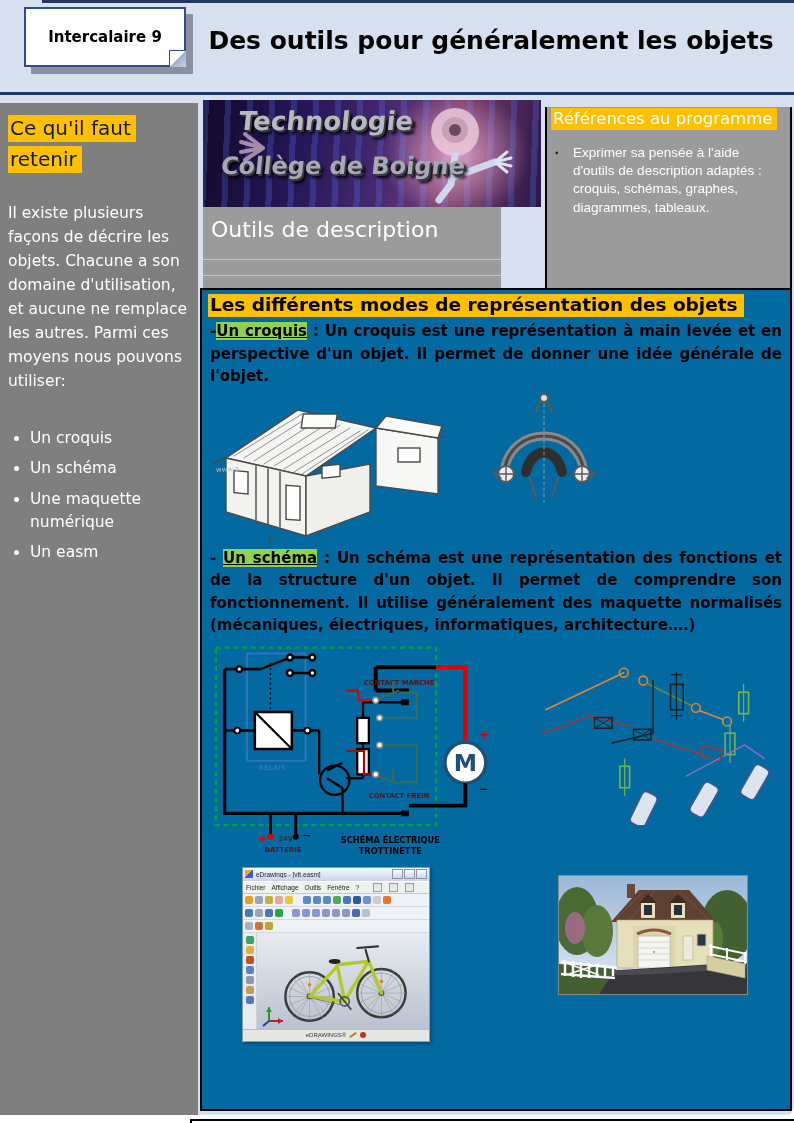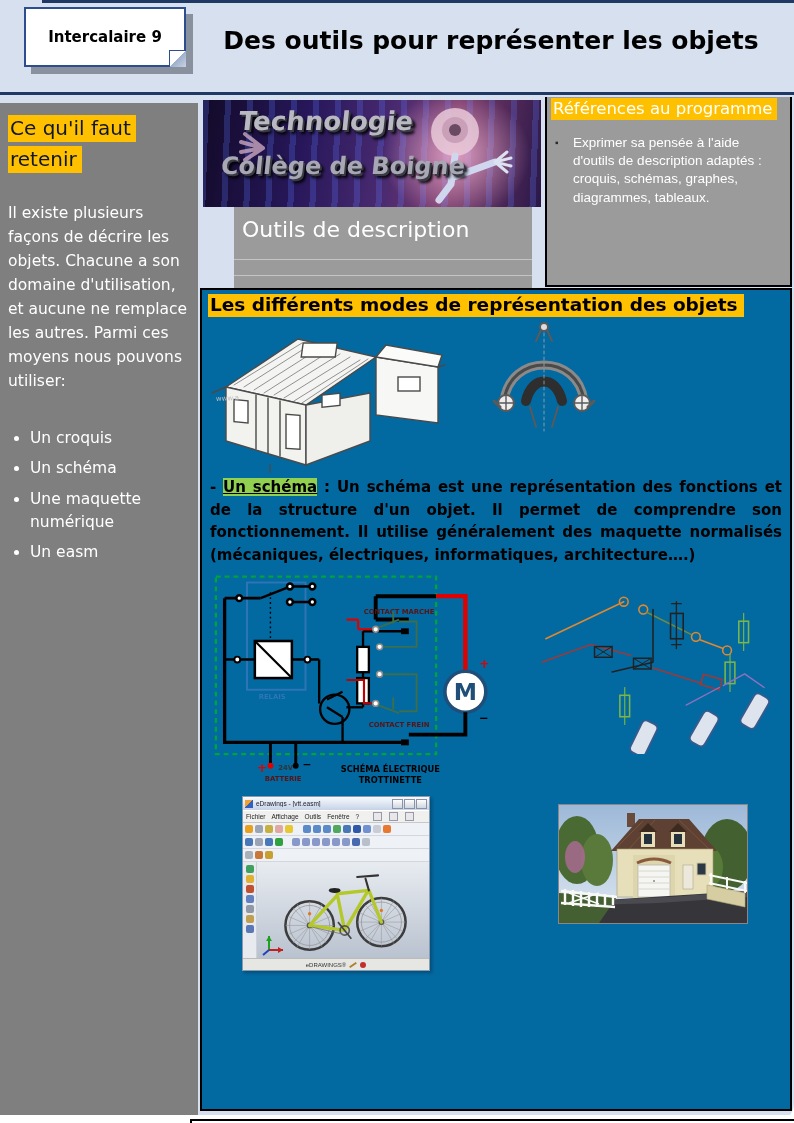--- a/index.html
+++ b/index.html
@@ -19,25 +19,25 @@
   .sb-para{margin-top:26px;font-size:15.5px;line-height:1.55;}
   .sb-list{margin:34px 0 0 6px;padding-left:16px;font-size:15.5px;line-height:1.5;}
   .sb-list li{margin-bottom:7px;}
   
   .banner{position:absolute;top:100px;left:203px;width:338px;height:107px;overflow:hidden;background:
     linear-gradient(100deg,#120a28 0%,#27175a 30%,#4a2a70 55%,#7a3a6a 72%,#2a1848 100%);}
   .banner .streaks{position:absolute;inset:0;background:repeating-linear-gradient(92deg,rgba(90,120,255,.25) 0 6px,rgba(0,0,0,0) 6px 22px);}
   .banner .glow{position:absolute;right:10px;top:-10px;width:150px;height:130px;background:radial-gradient(ellipse at center,rgba(255,190,220,.75),rgba(120,60,140,0) 70%);}
   .banner-t1{position:absolute;left:36px;top:6px;font-size:26px;font-weight:bold;color:#b9b9c2;text-shadow:2px 2px 0 #3a3a44,4px 4px 3px #000;transform:skewX(-6deg);}
   .banner-t2{position:absolute;left:18px;top:52px;font-size:24px;font-weight:bold;color:#a8a8b4;text-shadow:2px 2px 0 #3a3a44,4px 4px 3px #000;transform:skewX(-6deg);}
-  .outils-box{position:absolute;top:207px;left:203px;width:298px;height:85px;background:#9b9b9b;border-bottom:2px solid #000;box-sizing:border-box;margin-left:31px;}
+  .outils-box{position:absolute;top:207px;left:203px;width:298px;height:85px;background:#9b9b9b;border-bottom:2px solid #000;box-sizing:border-box;}
   .outils-box span{display:block;padding:10px 0 0 8px;font-size:22px;color:#fff;}
   .outils-box .rule{position:absolute;left:0;right:0;height:1px;background:#c4c4c4;}
   
-  .refs{position:absolute;top:97px;left:545px;width:247px;height:190px;background:#9b9b9b;border:2px solid #000;border-top:none;box-sizing:border-box;padding:2px 4px;}
+  .refs{position:absolute;top:107px;left:545px;width:247px;height:190px;background:#9b9b9b;border:2px solid #000;border-top:none;box-sizing:border-box;padding:2px 4px;}
   .refs-heading{font-size:16.5px;color:#fff;}
   .refs-item{display:flex;margin-top:16px;color:#fff;font-family:"Liberation Sans",sans-serif;font-size:13.5px;line-height:1.35;}
   .refs-item .bullet{width:18px;padding-left:4px;color:#2a2a2a;font-size:10px;line-height:1.8;}
   .refs-item .txt{flex:1;padding-right:4px;}
   
   .mainbox{position:absolute;top:288px;left:200px;width:592px;height:823px;background:#0369a1;border:2px solid #000;box-sizing:border-box;padding:3px 6px;color:#000;}
   .m-heading{display:inline-block;background:#ffc000;font-size:18.5px;font-weight:bold;padding:0 6px 2px 2px;margin:1px 0 0 0;}
   .mtext{font-weight:bold;text-align:justify;font-size:15px;line-height:1.5;margin:3px 2px 2px 2px;}
   .green-hl{background:#92d050;text-decoration:underline;}
   .imgrow{display:flex;align-items:flex-start;}
@@ -75,21 +75,21 @@
 <body>
 
 <div class="page">
 
   <div class="header">
     <div class="topline"></div>
     <div class="notecard">
       <span>Intercalaire 9</span>
       <div class="fold"></div>
     </div>
-    <div class="main-title">Des outils pour représenter les objets</div>
+    <div class="main-title">Des outils pour généralement les objets</div>
   </div>
 
   <div class="sidebar">
     <div class="sb-heading">
       <span class="orange-hl">Ce qu'il faut retenir</span>
     </div>
     <div class="sb-para">Il existe plusieurs façons de décrire les objets. Chacune a son domaine d'utilisation, et aucune ne remplace les autres. Parmi ces moyens nous pouvons utiliser:</div>
     <ul class="sb-list">
       <li>Un croquis</li>
       <li>Un schéma</li>
@@ -124,20 +124,21 @@
     <span class="orange-hl refs-heading">Références au programme</span>
     <div class="refs-item">
       <span class="bullet">▪</span>
       <span class="txt">Exprimer sa pensée à l'aide d'outils de description adaptés : croquis, schémas, graphes, diagrammes, tableaux.</span>
     </div>
   </div>
 
   <div class="mainbox">
     <span class="m-heading">Les différents modes de représentation des objets</span>
 
+    <p class="mtext"><span>-</span><span class="green-hl">Un croquis</span><span> : </span><span>Un croquis est une représentation à main levée et en perspective d'un objet. Il permet de donner une idée  générale de l'objet.</span></p>
 
     
     <div class="imgrow row-croquis">
       <svg class="sketch-house" width="236" height="150" viewBox="0 0 236 150">
         <g stroke="#4a4a4a" stroke-width="1.4" fill="none" stroke-linecap="round">
           <polygon points="16,64 88,16 166,34 96,82" fill="#f4f4f2"></polygon>
           <path d="M24,62 L92,20 M34,64 L100,22 M44,67 L110,25 M54,70 L120,28 M64,72 L130,31 M74,75 L140,34 M84,78 L150,37 M92,80 L158,36" stroke="#777" stroke-width="0.8"></path>
           <rect x="96" y="20" width="34" height="14" transform="skewX(-8)" fill="#fcfcfa"></rect>
           <polygon points="166,34 228,44 228,100 166,92" fill="#f7f7f5"></polygon>
           <polygon points="166,34 176,22 232,32 228,44" fill="#fbfbf9"></polygon>

